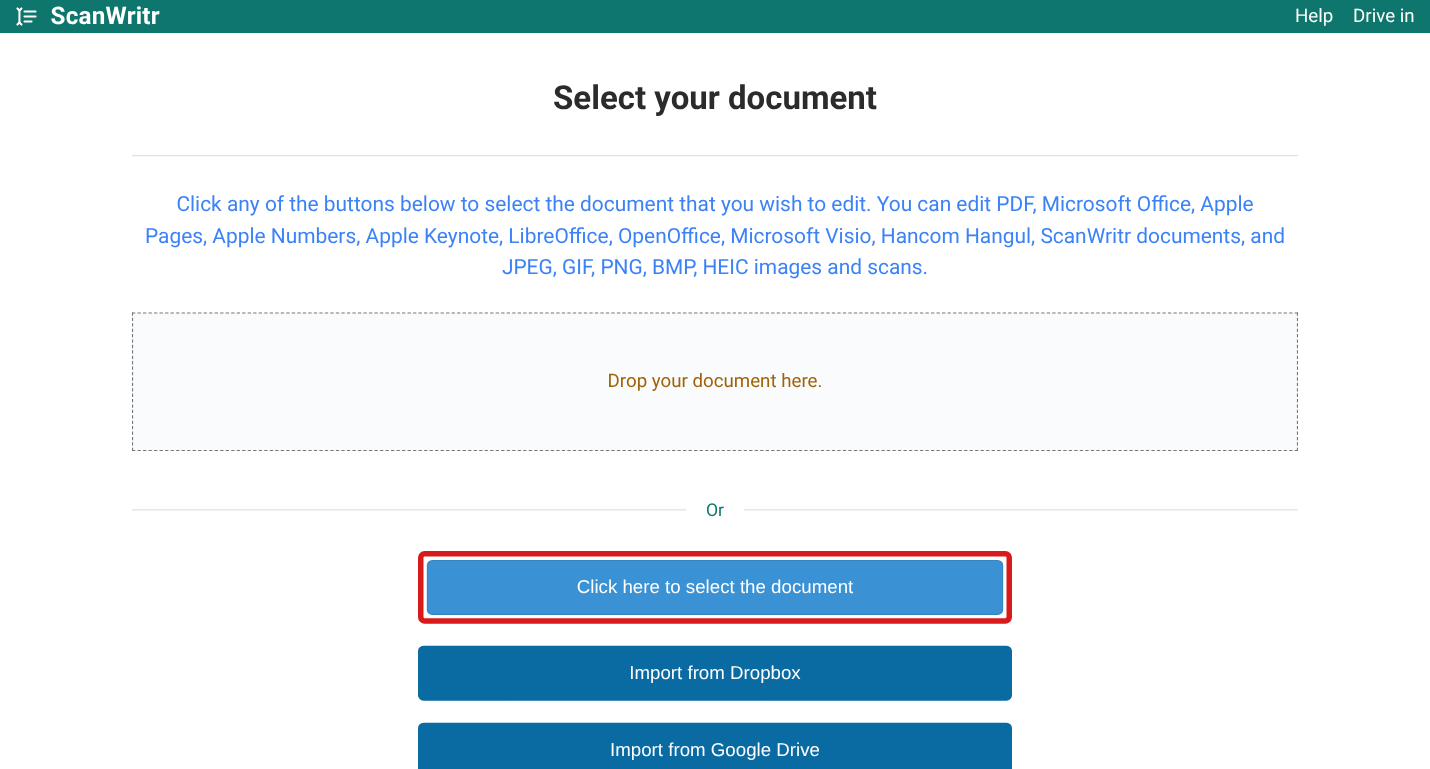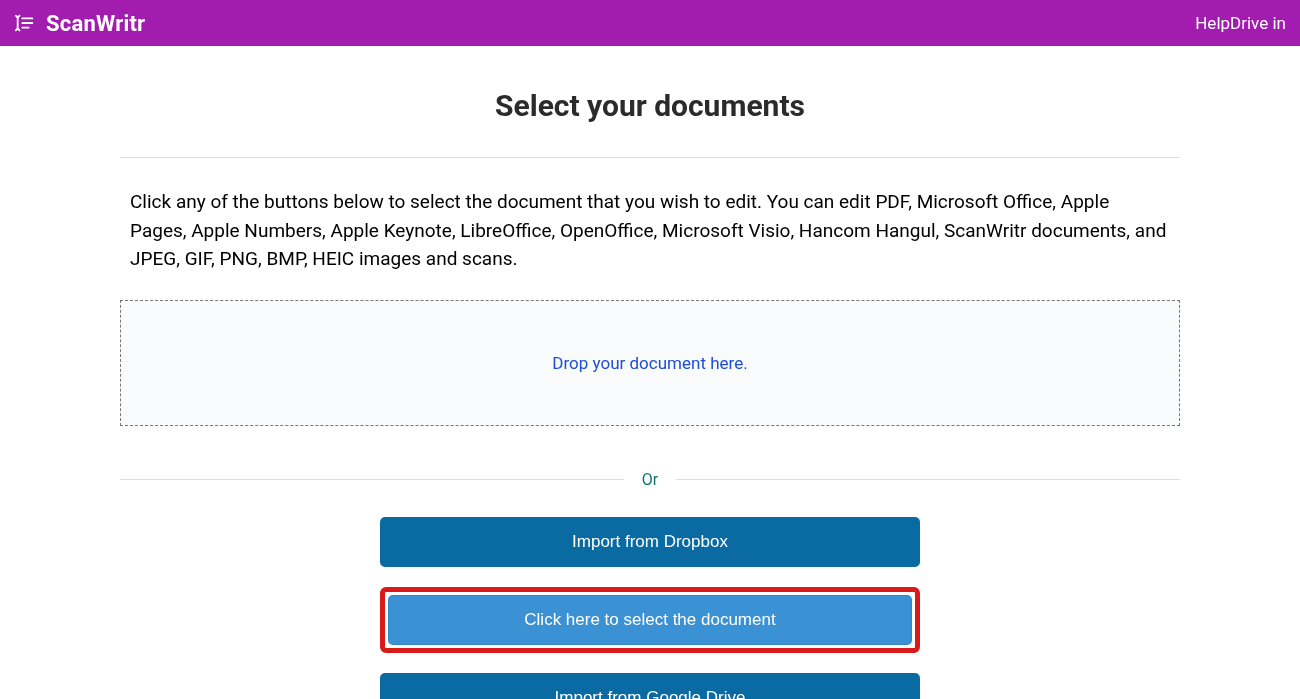--- a/index.html
+++ b/index.html
@@ -6,44 +6,45 @@
       margin: 0;
       padding: 0;
       box-sizing: border-box;
     }
     body {
       font-family: -apple-system, BlinkMacSystemFont, "Segoe UI", Roboto, Helvetica, Arial, sans-serif;
       background: #fff;
       color: #333;
     }
     .topbar {
-      background: #a21caf;
+      background: #0f766e;
       color: #fff;
       display: flex;
       align-items: center;
       justify-content: space-between;
       padding: 0 14px;
-      height: 46px;
+      height: 30px;
     }
     .brand {
       display: flex;
       align-items: center;
       gap: 10px;
     }
     .brand-icon svg {
       display: block;
     }
     .brand-name {
       font-size: 22px;
       font-weight: 700;
       letter-spacing: 0.2px;
     }
     .topbar-right {
       display: flex;
       align-items: center;
+      gap: 18px;
       font-size: 17px;
     }
     .topbar-link {
       color: #fff;
       cursor: pointer;
     }
     .container {
       max-width: 1060px;
       margin: 0 auto;
       padding: 0 0 40px 0;
@@ -55,33 +56,33 @@
       color: #2b2b2b;
       margin-top: 42px;
       margin-bottom: 34px;
     }
     .hr {
       border: none;
       border-top: 1px solid #ddd;
       margin: 0;
     }
     .description {
-      text-align: left;
+      text-align: center;
       font-size: 19px;
-      color: #000000;
+      color: #3b82f6;
       line-height: 1.5;
       margin: 30px 10px 26px 10px;
     }
     .drop-zone {
       border: 1px dashed #777;
       background: #f9fbfc;
       text-align: center;
       padding: 52px 10px;
       font-size: 17px;
-      color: #1d4ed8;
+      color: #a16207;
       margin: 0 0 0 0;
     }
     .divider-row {
       display: flex;
       align-items: center;
       gap: 18px;
       margin: 44px 0 28px 0;
     }
     .divider-line {
       flex: 1;
@@ -141,43 +142,43 @@
     </span>
     <span class="brand-name">ScanWritr</span>
   </div>
   <div class="topbar-right">
     <span class="topbar-link">Help</span>
     <span class="topbar-link">Drive in</span>
   </div>
 </div>
 
 <div class="container">
-  <h1 class="page-title">Select your documents</h1>
+  <h1 class="page-title">Select your document</h1>
   <hr class="hr">
   <p class="description">Click any of the buttons below to select the document that you wish to edit. You can edit PDF, Microsoft Office, Apple Pages, Apple Numbers, Apple Keynote, LibreOffice, OpenOffice, Microsoft Visio, Hancom Hangul, ScanWritr documents, and JPEG, GIF, PNG, BMP, HEIC images and scans.</p>
 
   <div class="drop-zone">
     <span>Drop your document here.</span>
   </div>
 
   <div class="divider-row">
     <div class="divider-line"></div>
     <span class="divider-text">Or</span>
     <div class="divider-line"></div>
   </div>
 
   <div class="button-stack">
+    <div class="btn-wrap highlighted">
+      <button class="btn btn-light">
+        <span>Click here to select the document</span>
+      </button>
+    </div>
     <div class="btn-wrap">
       <button class="btn btn-dark">
         <span>Import from Dropbox</span>
-      </button>
-    </div>
-    <div class="btn-wrap highlighted">
-      <button class="btn btn-light">
-        <span>Click here to select the document</span>
       </button>
     </div>
     <div class="btn-wrap">
       <button class="btn btn-dark">
         <span>Import from Google Drive</span>
       </button>
     </div>
   </div>
 </div>
 

